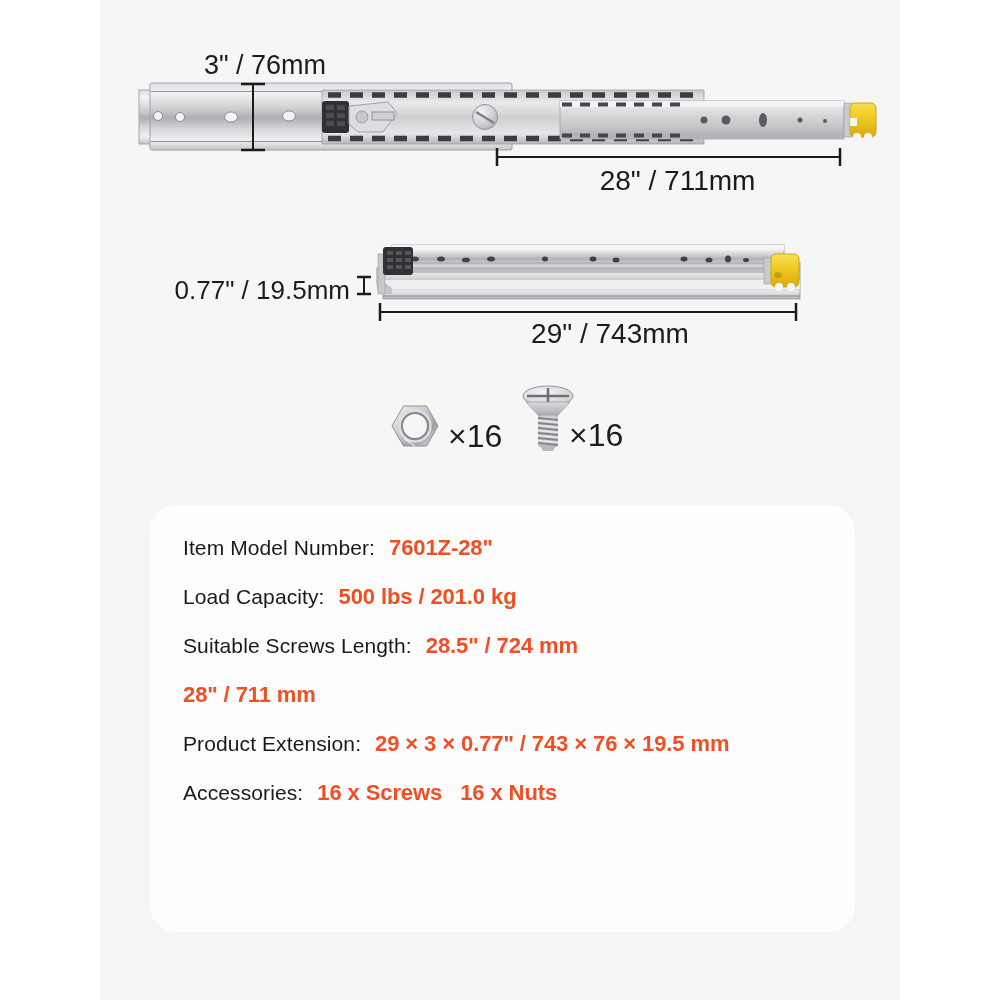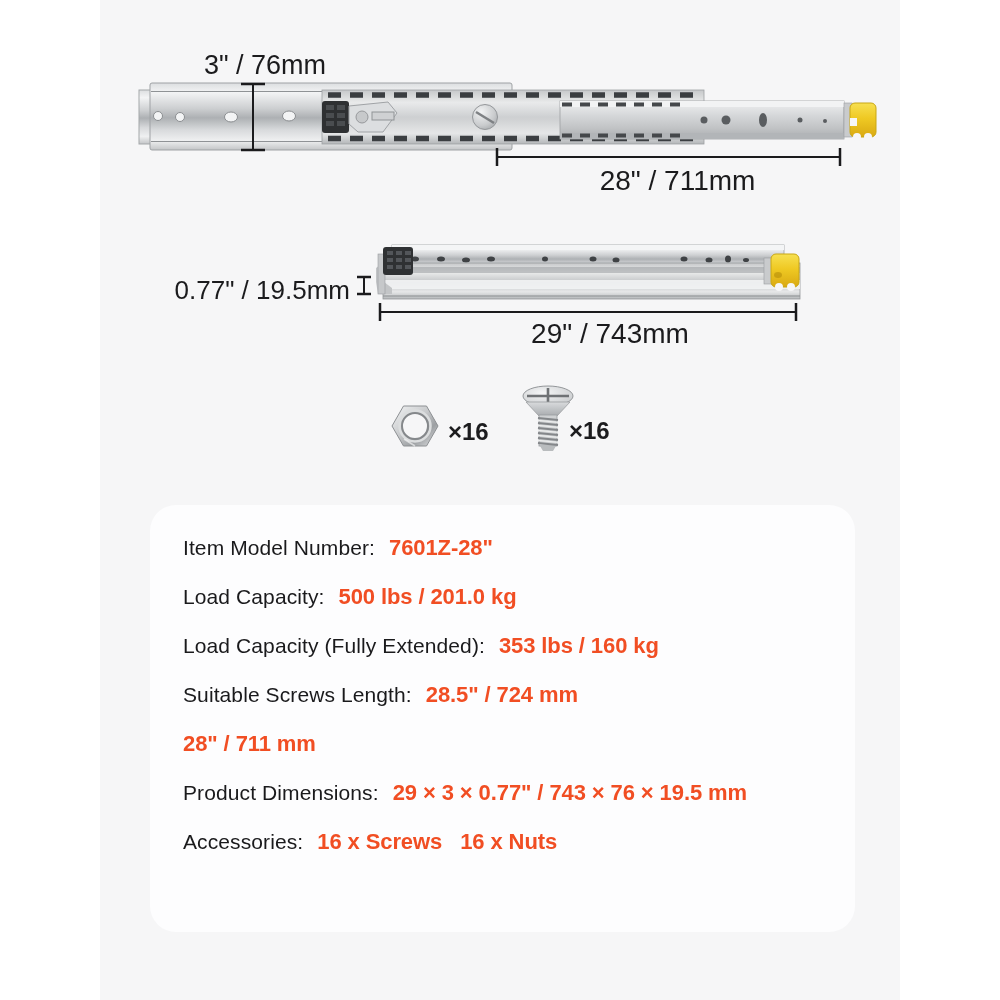--- a/index.html
+++ b/index.html
@@ -13,21 +13,21 @@
     background:#f6f6f7;
   }
   svg { position:absolute; display:block; }
   .dim-label {
     position:absolute; color:#1b1b1d; font-size:27px; line-height:1.1;
     white-space:pre; font-weight:400;
   }
   .dim-label.center { text-align:center; }
   .dim-label.right  { text-align:right; }
   .count-label {
-    position:absolute; color:#1c1c1e; font-size:24px; font-weight:700;
+    position:absolute; color:#1c1c1e; font-size:32px; font-weight:400;
     white-space:pre;
   }
   .spec-card {
     position:absolute; left:150px; top:505px; width:705px; height:427px;
     background:#fdfdfe; border-radius:26px;
   }
   .spec-list {
     position:absolute; left:33px; top:30px; right:28px;
     display:flex; flex-direction:column; gap:23px;
   }
@@ -274,32 +274,28 @@
     <div class="spec-list">
       <div class="spec-row">
         <span class="spec-label">Item Model Number:</span>
         <span class="spec-value">7601Z-28"</span>
       </div>
       <div class="spec-row">
         <span class="spec-label">Load Capacity:</span>
         <span class="spec-value">500 lbs / 201.0 kg</span>
       </div>
       <div class="spec-row">
-        <span class="spec-label">Load Capacity (Fully Extended):</span>
-        <span class="spec-value">353 lbs / 160 kg</span>
-      </div>
-      <div class="spec-row">
         <span class="spec-label">Suitable Screws Length:</span>
         <span class="spec-value">28.5" / 724 mm</span>
       </div>
       <div class="spec-row">
         <span class="spec-value">28" / 711 mm</span>
       </div>
       <div class="spec-row">
-        <span class="spec-label">Product Dimensions:</span>
+        <span class="spec-label">Product Extension:</span>
         <span class="spec-value">29 × 3 × 0.77" / 743 × 76 × 19.5 mm</span>
       </div>
       <div class="spec-row">
         <span class="spec-label">Accessories:</span>
         <span class="spec-value">16 x Screws   16 x Nuts</span>
       </div>
     </div>
   </div>
 </div>
 

